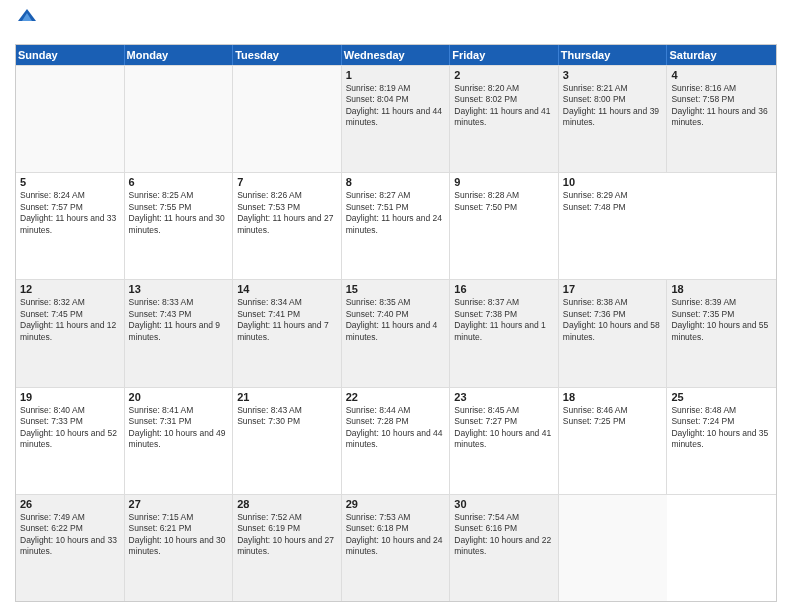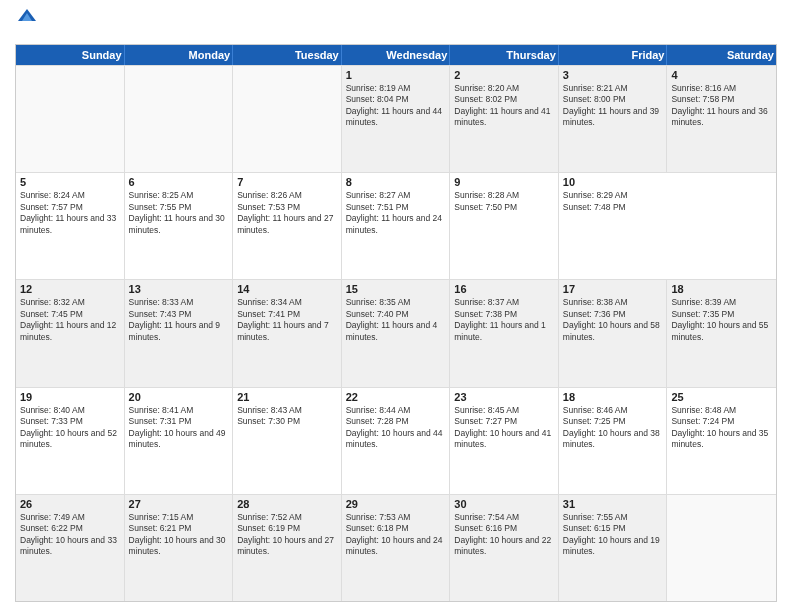--- a/index.html
+++ b/index.html
@@ -60,21 +60,21 @@
     }
     .cal-header {
       display: grid;
       grid-template-columns: repeat(7, 1fr);
       background: #1a5fb4;
     }
     .cal-header-cell {
       color: #fff;
       font-size: 11px;
       font-weight: bold;
-      text-align: right;
+      text-align: left;
       padding: 4px 2px;
       border-right: 1px solid #3a7fd4;
     }
     .cal-header-cell:last-child {
       border-right: none;
     }
     .cal-body {
       flex: 1;
       display: flex;
       flex-direction: column;
@@ -140,22 +140,22 @@
       <h2></h2>
     </div>
   </div>
 
   <div class="calendar">
     <div class="cal-header">
     <div class="cal-header-cell">Sunday</div>
         <div class="cal-header-cell">Monday</div>
         <div class="cal-header-cell">Tuesday</div>
         <div class="cal-header-cell">Wednesday</div>
+        <div class="cal-header-cell">Friday</div>
         <div class="cal-header-cell">Thursday</div>
-        <div class="cal-header-cell">Friday</div>
         <div class="cal-header-cell">Saturday</div>
       </div>
     <div class="cal-body">
     <div class="cal-row">
           <div class="cal-cell empty"></div>
           <div class="cal-cell empty"></div>
           <div class="cal-cell empty"></div>
           <div class="cal-cell shaded">
             <div class="day-num">1</div>
             <div class="cell-line">Sunrise: 8:19 AM</div>
@@ -288,21 +288,20 @@
           <div class="cal-cell">
             <div class="day-num">23</div>
             <div class="cell-line">Sunrise: 8:45 AM</div>
             <div class="cell-line">Sunset: 7:27 PM</div>
             <div class="cell-line">Daylight: 10 hours and 41 minutes.</div>
           </div>
           <div class="cal-cell">
             <div class="day-num">18</div>
             <div class="cell-line">Sunrise: 8:46 AM</div>
             <div class="cell-line">Sunset: 7:25 PM</div>
-            <div class="cell-line">Daylight: 10 hours and 38 minutes.</div>
           </div>
           <div class="cal-cell">
             <div class="day-num">25</div>
             <div class="cell-line">Sunrise: 8:48 AM</div>
             <div class="cell-line">Sunset: 7:24 PM</div>
             <div class="cell-line">Daylight: 10 hours and 35 minutes.</div>
           </div>
         </div>
         <div class="cal-row">
           <div class="cal-cell shaded">
@@ -327,24 +326,18 @@
             <div class="day-num">29</div>
             <div class="cell-line">Sunrise: 7:53 AM</div>
             <div class="cell-line">Sunset: 6:18 PM</div>
             <div class="cell-line">Daylight: 10 hours and 24 minutes.</div>
           </div>
           <div class="cal-cell shaded">
             <div class="day-num">30</div>
             <div class="cell-line">Sunrise: 7:54 AM</div>
             <div class="cell-line">Sunset: 6:16 PM</div>
             <div class="cell-line">Daylight: 10 hours and 22 minutes.</div>
-          </div>
-          <div class="cal-cell shaded">
-            <div class="day-num">31</div>
-            <div class="cell-line">Sunrise: 7:55 AM</div>
-            <div class="cell-line">Sunset: 6:15 PM</div>
-            <div class="cell-line">Daylight: 10 hours and 19 minutes.</div>
           </div>
           <div class="cal-cell empty"></div>
         </div>
       </div>
   </div>
 </div>
 
 </body></html>

